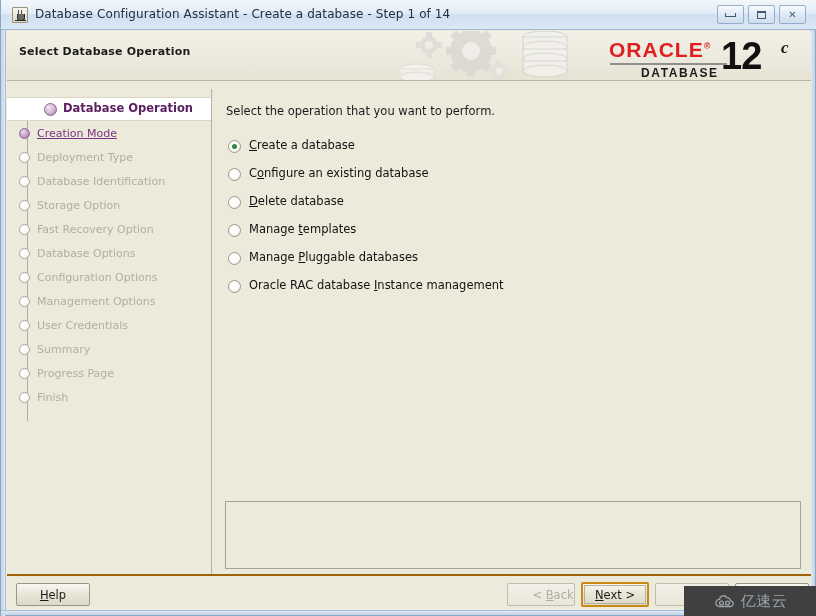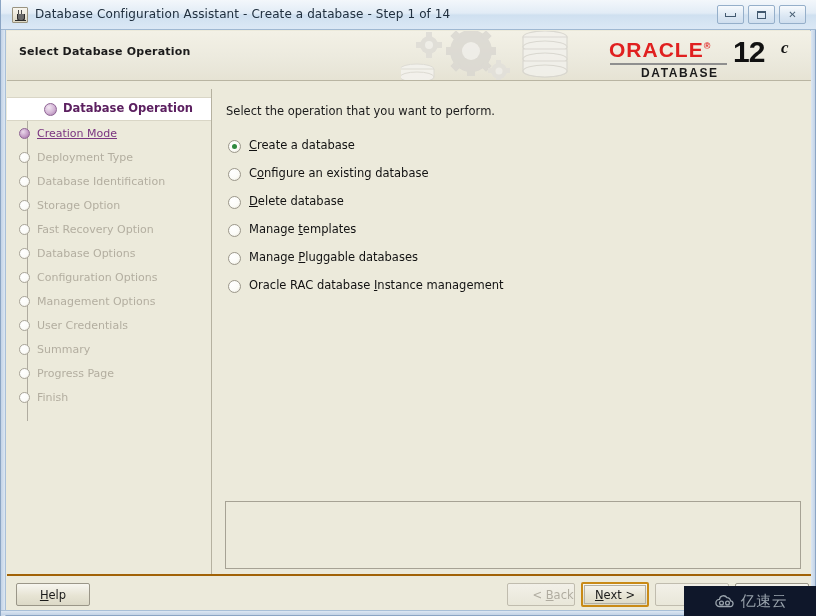--- a/index.html
+++ b/index.html
@@ -198,22 +198,22 @@
     position: absolute;
     left: 32px; top: 30px;
     font-size: 12px;
     font-weight: bold;
     letter-spacing: 1.6px;
     color: #1b1b1b;
     font-family: "Liberation Sans", sans-serif;
   }
   .or-12 {
     position: absolute;
-    left: 124px; top: -1px;
-    font-size: 30px;
+    left: 112px; top: -1px;
+    font-size: 38px;
     font-weight: bold;
     color: #111111;
     font-family: "Liberation Sans", sans-serif;
     letter-spacing: -1px;
   }
   .or-c {
     position: absolute;
     left: 172px; top: 2px;
     font-size: 17px;
     font-style: italic;
@@ -419,21 +419,21 @@
   #back-button { left: 500px; top: 7px; width: 68px; }
   #next-button { left: 574px; top: 6px; width: 68px; height: 25px; }
   #finish-button { left: 648px; top: 7px; width: 74px; }
   #cancel-button { left: 728px; top: 7px; width: 74px; }
 
   
   .watermark {
     position: absolute;
     left: 683px; top: 586px;
     width: 133px; height: 30px;
-    background: #0f172a;
+    background: #404040;
     display: flex;
     align-items: center;
     justify-content: center;
     gap: 5px;
     z-index: 50;
   }
   .wm-logo {
     width: 22px; height: 13px;
     position: relative;
   }

